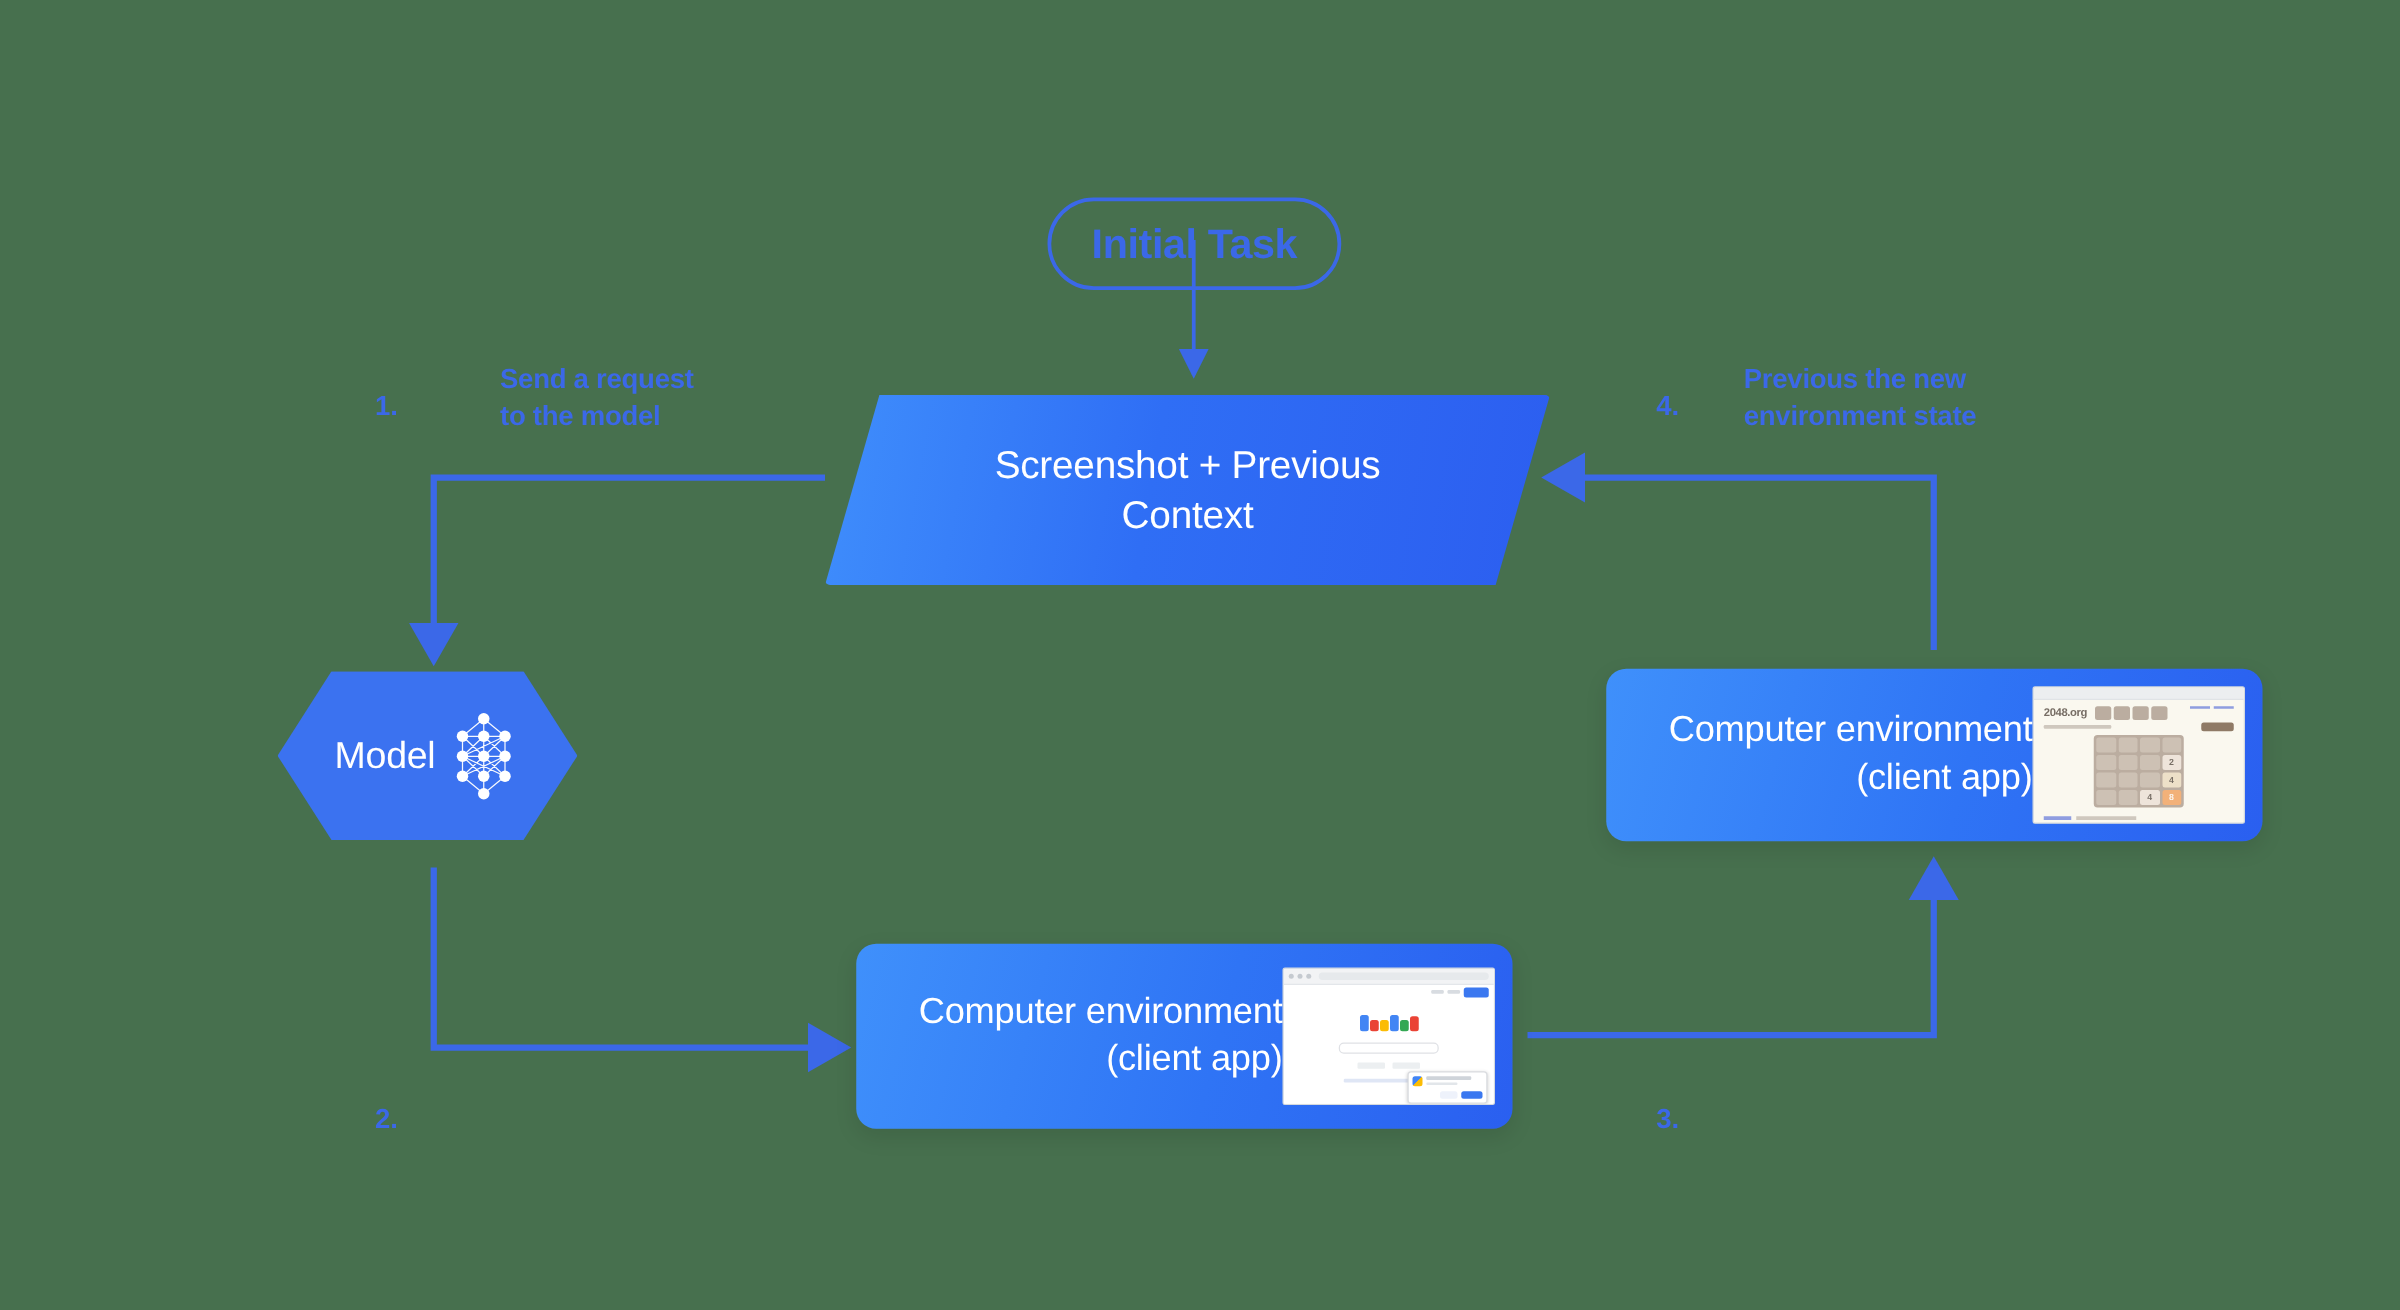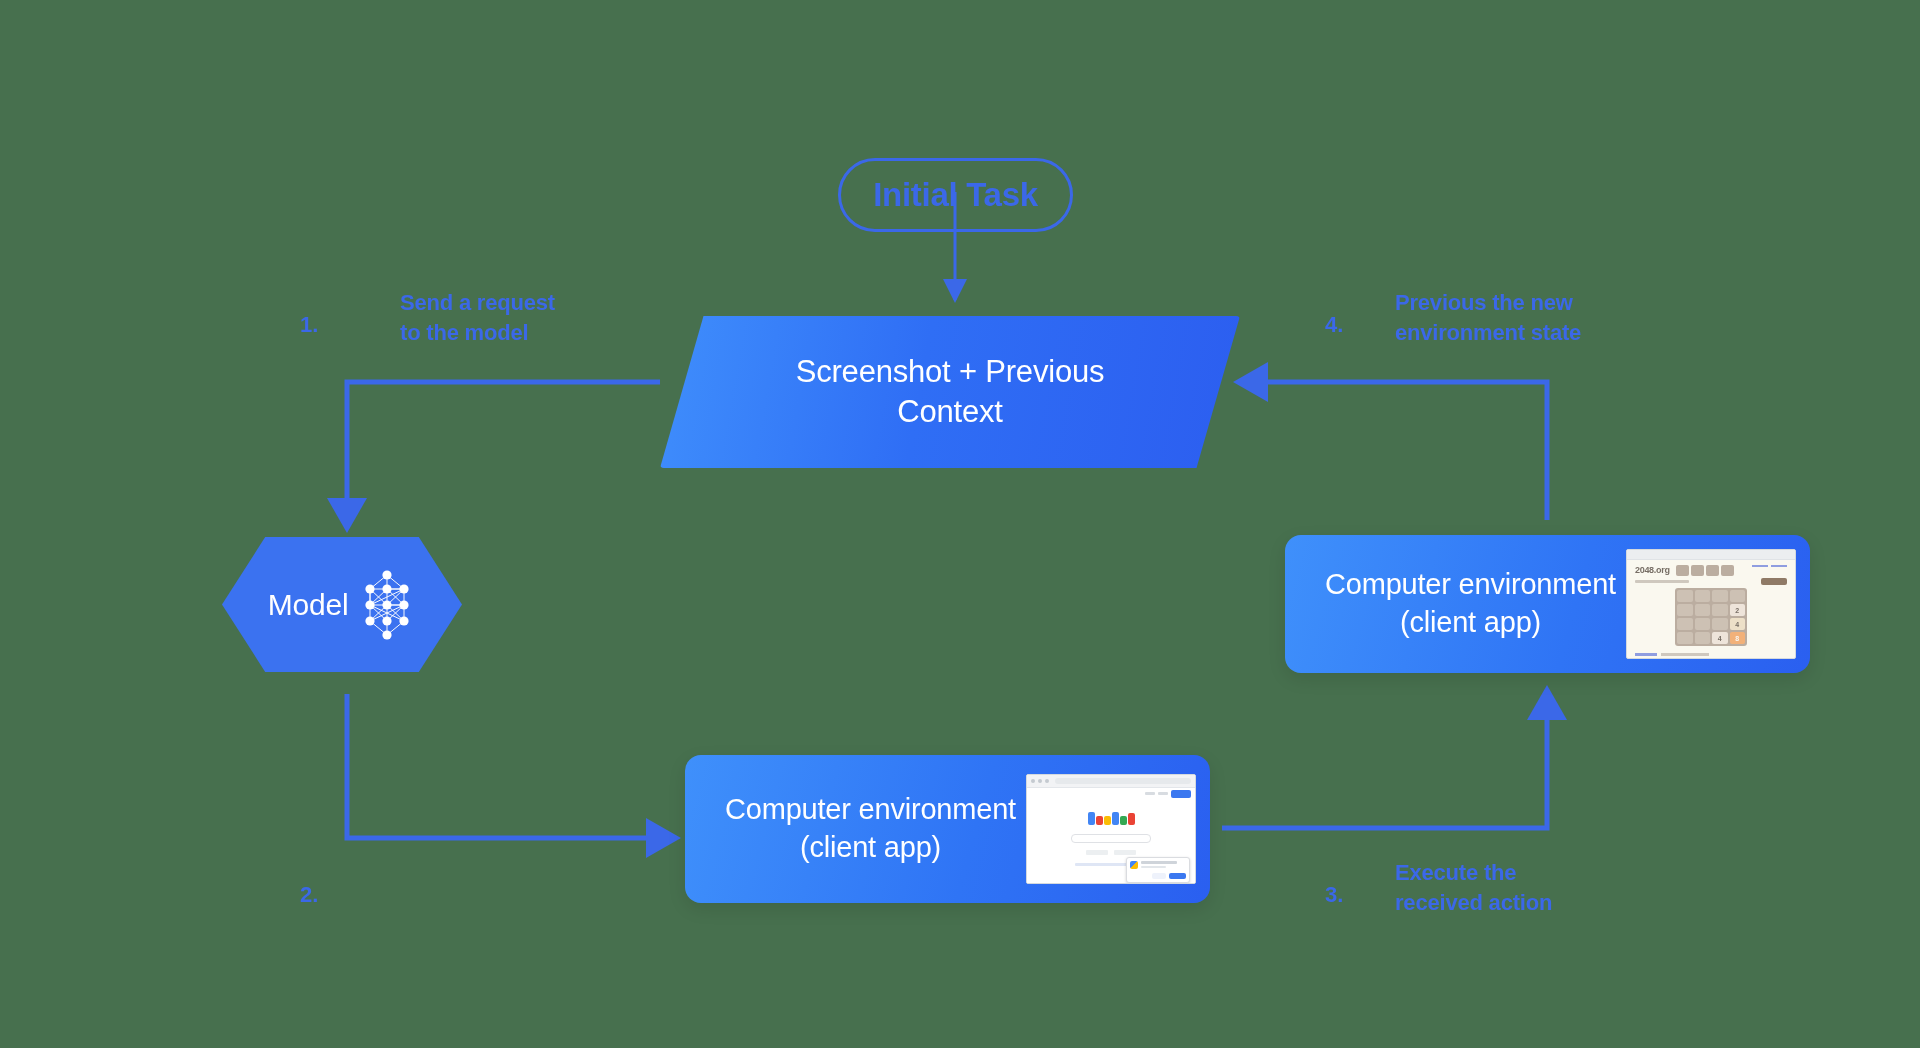--- a/index.html
+++ b/index.html
@@ -114,21 +114,21 @@
     background: linear-gradient(105deg, #3f90fb 0%, #2f74f5 55%, #2a5ff0 100%);
     box-shadow: 0 6px 18px rgba(0,0,0,0.10);
     display: flex;
     align-items: center;
     box-sizing: border-box;
   }
   .env-card.bottom { left: 685px; top: 755px; width: 525px; height: 148px; }
   .env-card.right  { left: 1285px; top: 535px; width: 525px; height: 138px; }
   .env-text {
     flex: 1;
-    text-align: center;
+    text-align: right;
     color: #ffffff;
     font-size: 29px;
     line-height: 1.3;
     letter-spacing: -0.2px;
     padding-left: 30px;
   }
   .thumb-wrap {
     width: 170px;
     height: 110px;
     margin-right: 14px;
@@ -493,22 +493,20 @@
   <div class="step step1">
     <span class="step-num">1.</span>
     <span class="step-text">Send a request
 to the model</span>
   </div>
   <div class="step step2">
     <span class="step-num">2.</span>
   </div>
   <div class="step step3">
     <span class="step-num">3.</span>
-    <span class="step-text">Execute the
-received action</span>
   </div>
   <div class="step step4">
     <span class="step-num">4.</span>
     <span class="step-text">Previous the new
 environment state</span>
   </div>
 
 </div>
 
 </body></html>

